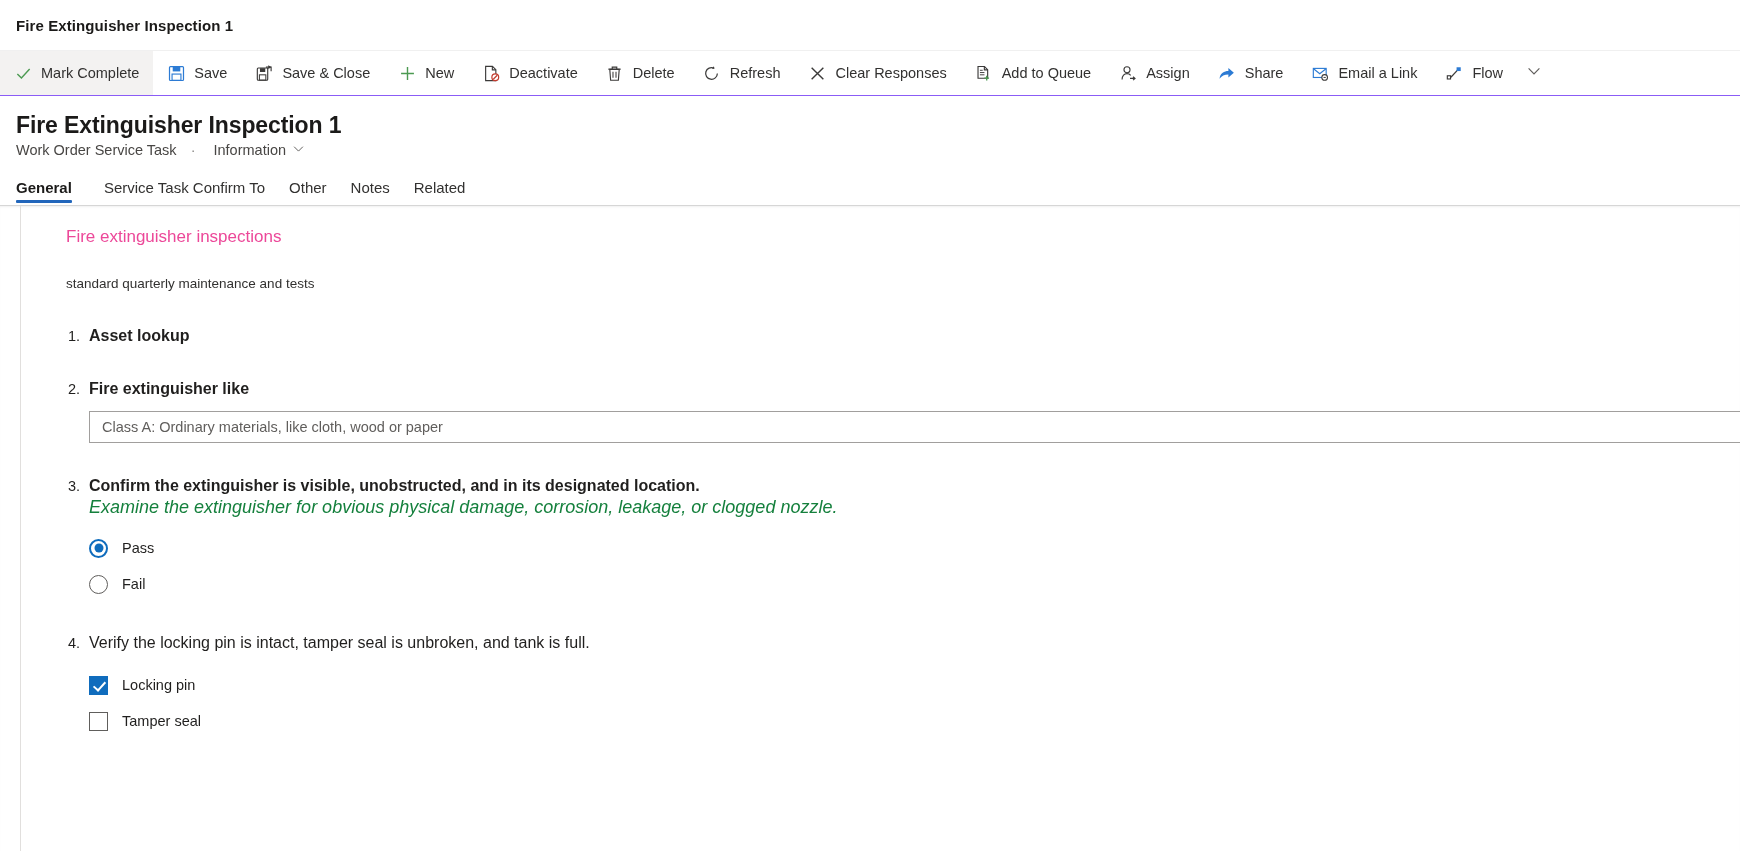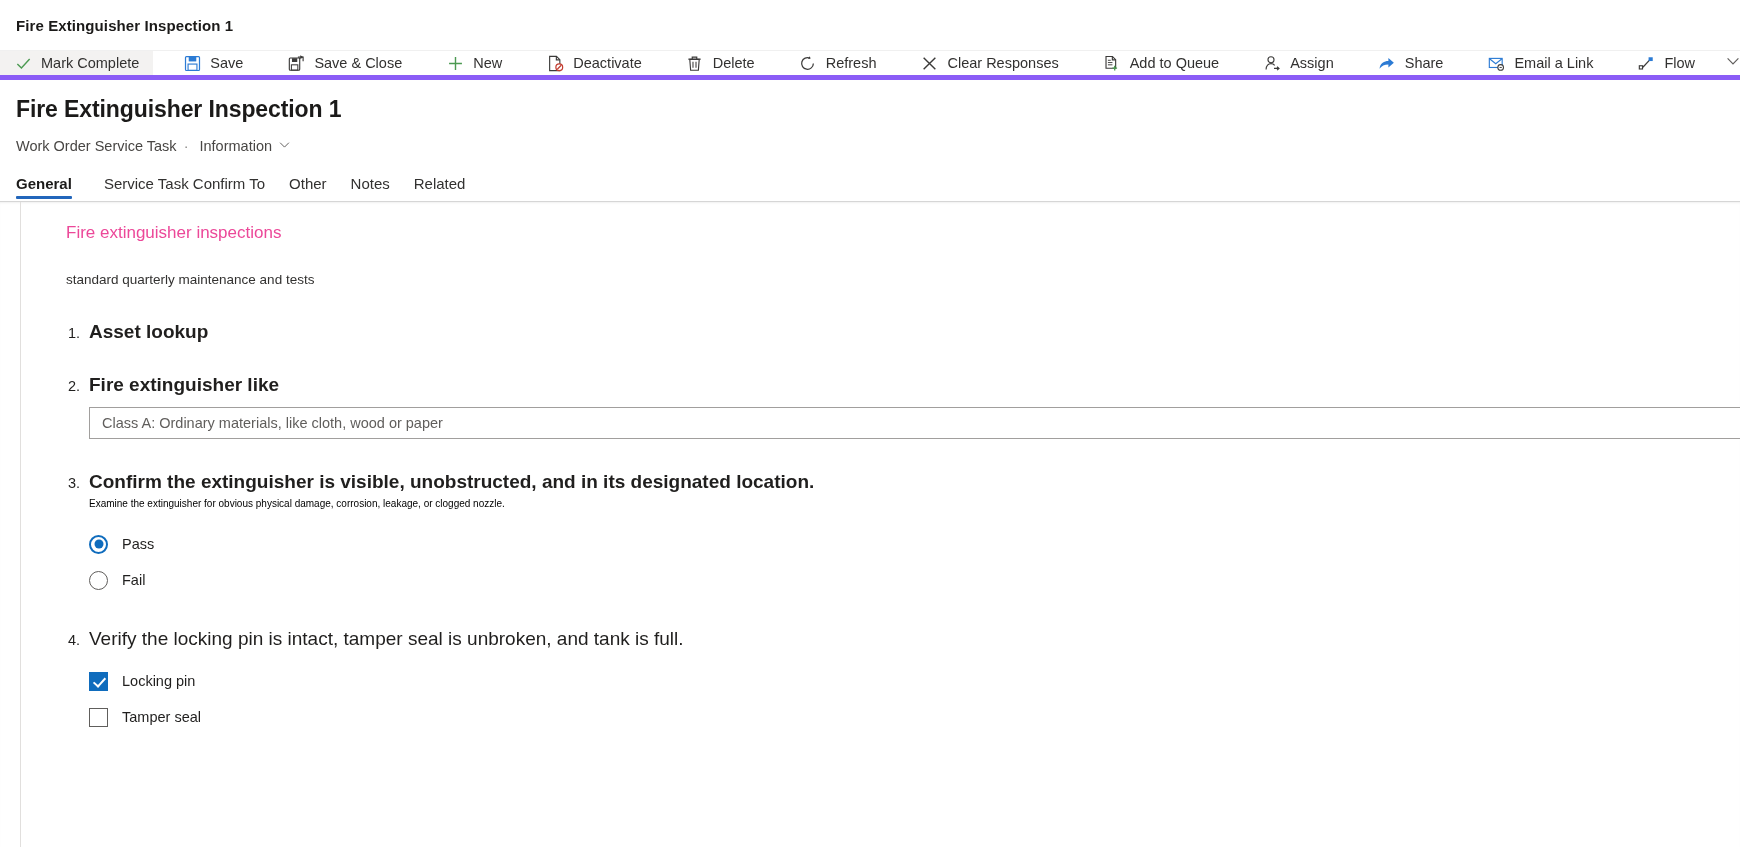--- a/index.html
+++ b/index.html
@@ -22,28 +22,27 @@
   }
   .app-title {
     font-size: 15px;
     font-weight: 700;
     color: #1b1a19;
     letter-spacing: 0.1px;
   }
 
   
   .commandbar {
-    height: 30px;
+    height: 46px;
     display: flex;
     align-items: stretch;
     background: #ffffff;
-    border-bottom: 5px solid #8b5cf6;
+    border-bottom: 1px solid #8b5cf6;
     border-top: 1px solid #f0f0f0;
     position: relative;
-    gap: 16px;
   }
   .cmd {
     display: flex;
     align-items: center;
     gap: 9px;
     padding: 0 14px;
     font-size: 14.5px;
     color: #323130;
     white-space: nowrap;
     cursor: pointer;
@@ -76,24 +75,24 @@
   .record-title {
     font-size: 23px;
     font-weight: 600;
     color: #1b1a19;
     line-height: 30px;
     letter-spacing: -0.1px;
   }
   .record-sub {
     display: flex;
     align-items: center;
-    gap: 7px;
+    gap: 14px;
     font-size: 14.5px;
     color: #484644;
-    margin-top: 14px;
+    margin-top: 2px;
   }
   .record-sub .dot { color: #8a8886; }
   .record-sub .form-sel {
     display: inline-flex;
     align-items: center;
     gap: 6px;
     cursor: pointer;
     margin-left: 4px;
   }
 
@@ -164,29 +163,30 @@
     align-items: baseline;
     gap: 9px;
   }
   .q-num {
     font-size: 14.5px;
     color: #201f1e;
     min-width: 14px;
     text-align: right;
   }
   .q-label {
-    font-size: 19px;
+    font-size: 16px;
     font-weight: 700;
     color: #201f1e;
     line-height: 20px;
   }
   .q-label.light { font-weight: 400; }
   .q-hint {
-    font-size: 10px;
-    color: #000000;
+    font-size: 18px;
+    font-style: italic;
+    color: #15803d;
     margin: 3px 0 0 23px;
     line-height: 17px;
   }
 
   .field-row { margin: 12px 0 0 23px; }
   .field-input {
     display: flex;
     align-items: center;
     height: 31px;
     width: 1657px;

